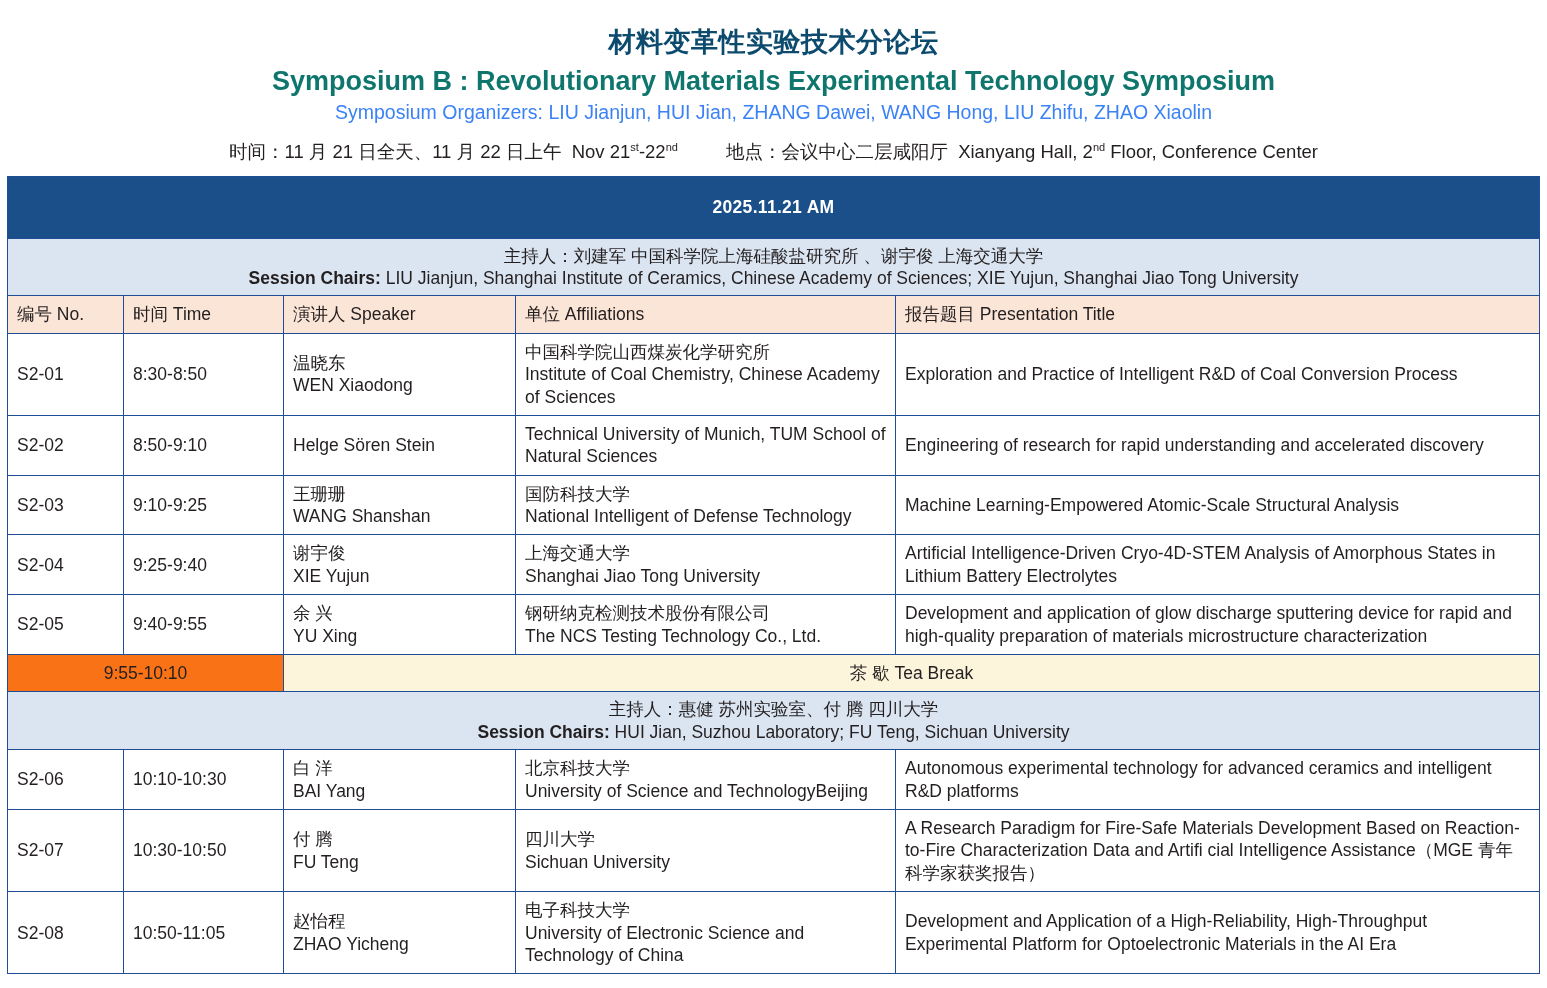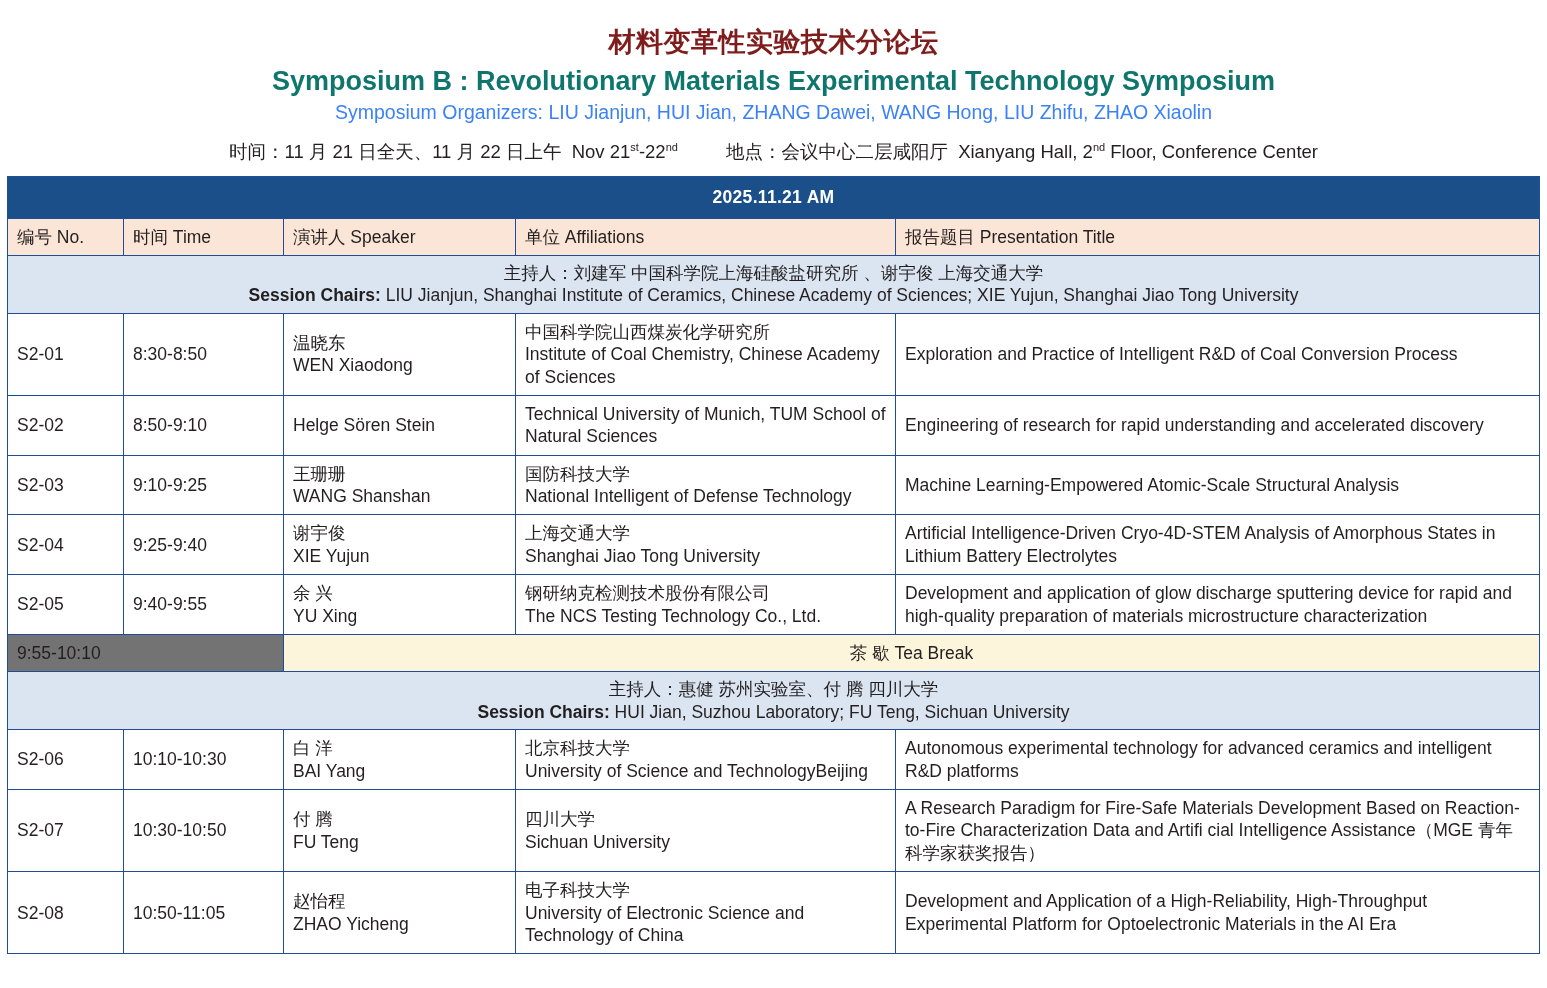--- a/index.html
+++ b/index.html
@@ -18,21 +18,21 @@
     box-sizing: border-box;
     padding: 0;
   }
   .header {
     text-align: center;
     padding-top: 26px;
   }
   .title-cn {
     font-size: 27px;
     font-weight: bold;
-    color: #7f1d1d;
+    color: #0c4a6e;
     letter-spacing: 0.5px;
     line-height: 1.25;
   }
   .title-en {
     font-size: 27px;
     font-weight: bold;
     color: #0f766e;
     line-height: 1.3;
     margin-top: 4px;
   }
@@ -71,40 +71,40 @@
     padding: 7px 9px;
     font-size: 17.5px;
     line-height: 1.28;
   }
   .band {
     background: #1b4f8a;
     color: #ffffff;
     text-align: center;
     font-weight: bold;
     font-size: 20px;
-    padding: 9px 0 !important;
+    padding: 19px 0 !important;
     letter-spacing: 0.3px;
   }
   .chairs {
     background: #dbe5f1;
     text-align: center;
     font-size: 17.5px;
     line-height: 1.38;
     padding: 6px 10px !important;
   }
   .chairs .cn { font-weight: normal; }
   .chairs b { font-weight: bold; }
   .colhead {
     background: #fbe5d6;
     font-size: 17.5px;
     padding: 7px 9px !important;
   }
   .break-time {
-    background: #737373;
-    text-align: left;
+    background: #f97316;
+    text-align: center;
     font-size: 17.5px;
   }
   .break-label {
     background: #fdf4dc;
     text-align: center;
     font-size: 17.5px;
   }
   .c-no    { width: 116px; }
   .c-time  { width: 160px; }
   .c-spk   { width: 232px; }
@@ -133,32 +133,32 @@
         <col class="c-time">
         <col class="c-spk">
         <col class="c-aff">
         <col class="c-title">
     </colgroup>
     <tbody>
       <tr>
         <td class="band" colspan="5">2025.11.21 AM</td>
       </tr>
       <tr>
+        <td class="chairs" colspan="5">
+          <div class="cn">主持人：刘建军  中国科学院上海硅酸盐研究所 、谢宇俊  上海交通大学</div>
+          <div><b>Session Chairs:</b><span> LIU Jianjun, Shanghai Institute of Ceramics, Chinese Academy of Sciences; XIE Yujun, Shanghai Jiao Tong University</span></div>
+        </td>
+      </tr>
+      <tr>
         <td class="colhead">编号 No.</td>
         <td class="colhead">时间 Time</td>
         <td class="colhead">演讲人 Speaker</td>
         <td class="colhead">单位 Affiliations</td>
         <td class="colhead">报告题目 Presentation Title</td>
       </tr>
-      <tr>
-        <td class="chairs" colspan="5">
-          <div class="cn">主持人：刘建军  中国科学院上海硅酸盐研究所 、谢宇俊  上海交通大学</div>
-          <div><b>Session Chairs:</b><span> LIU Jianjun, Shanghai Institute of Ceramics, Chinese Academy of Sciences; XIE Yujun, Shanghai Jiao Tong University</span></div>
-        </td>
-      </tr>
 
       <tr>
         <td>S2-01</td>
         <td>8:30-8:50</td>
         <td class="cell-lines">
           <div>温晓东</div>
           <div>WEN Xiaodong</div>
         </td>
         <td class="cell-lines">
           <div>中国科学院山西煤炭化学研究所</div>

